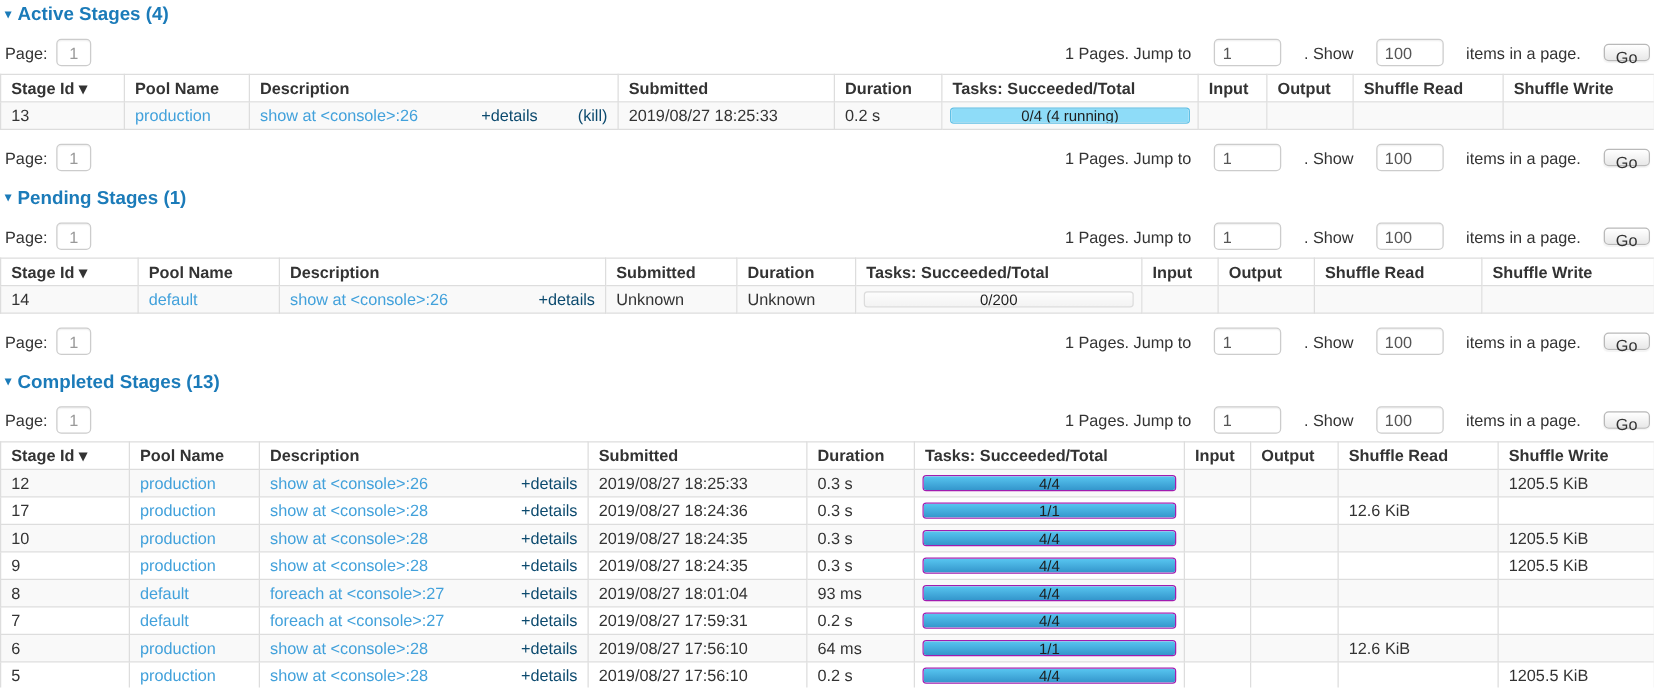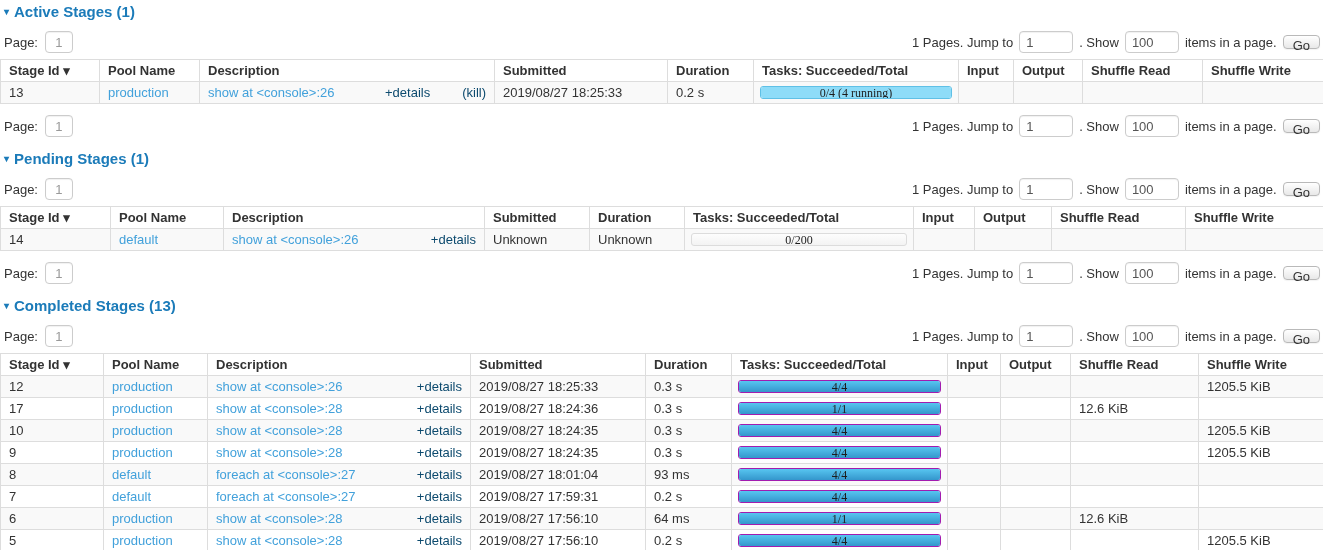--- a/index.html
+++ b/index.html
@@ -12,21 +12,21 @@
     margin:12px 0 3px 4px; font-size:15px; font-weight:bold; color:#1b7bb9; cursor:pointer;
     display:flex; align-items:center; gap:5px;
   }
   .section:first-of-type .section-title{ margin-top:3px; }
   .arrow{ font-size:10px; line-height:10px; }
   .pagebar{
     display:flex; justify-content:space-between; align-items:center;
     margin:10px 3px 5px 4px; height:24px;
   }
   .page-left{ display:flex; align-items:center; gap:7px; }
-  .page-right{ display:flex; align-items:center; gap:6px; }
+  .page-right{ display:flex; align-items:center; gap:18px; }
   input{
     font-family:"Liberation Sans", sans-serif; font-size:13px;
     border:1px solid #ccc; border-radius:4px; height:22px;
     box-shadow: inset 0 1px 1px rgba(0,0,0,.06);
   }
   .page-input{ width:28px; text-align:center; color:#999; }
   .num-input{ width:54px; padding:1px 6px; color:#555; }
   .go-btn{
     font-family:"Liberation Sans", sans-serif; font-size:13px; color:#333;
     background:linear-gradient(#ffffff,#e8e8e8); border:1px solid #b9b9b9;
@@ -48,30 +48,30 @@
   .tasks-cell{ padding:3px 6px; }
   .progress{ position:relative; height:13px; border-radius:3px; overflow:hidden; }
   .progress.pending{ border:1px solid #dcdcdc; background:linear-gradient(#fdfdfd,#f3f3f3); }
   .progress.running{ border:1px solid #5fc0e6; }
   .progress.running .bar{ background:#8edcf8; }
   .progress.done{ border:1px solid #a21caf; }
   .progress.done .bar{ background:linear-gradient(#57c5f0,#3496cc); }
   .bar{ position:absolute; top:0; left:0; bottom:0; width:0; }
   .bar-label{
     position:absolute; left:0; right:0; top:0; bottom:0; text-align:center;
-    line-height:13px; font-size:12px; color:#1d1d1d;font-family:Liberation Serif, serif;
+    line-height:13px; font-size:12px; color:#1d1d1d;
   }
 </style>
 </head>
 <body>
 
 <div class="section">
   <div class="section-title">
     <span class="arrow">▾</span>
-    <span>Active Stages (1)</span>
+    <span>Active Stages (4)</span>
   </div>
 
   <div class="pagebar">
     <div class="page-left">
       <span>Page:</span>
       <input class="page-input" value="1" style="">
     </div>
     <div class="page-right">
       <span>1 Pages. Jump to</span>
       <input class="num-input" value="1" style="">

